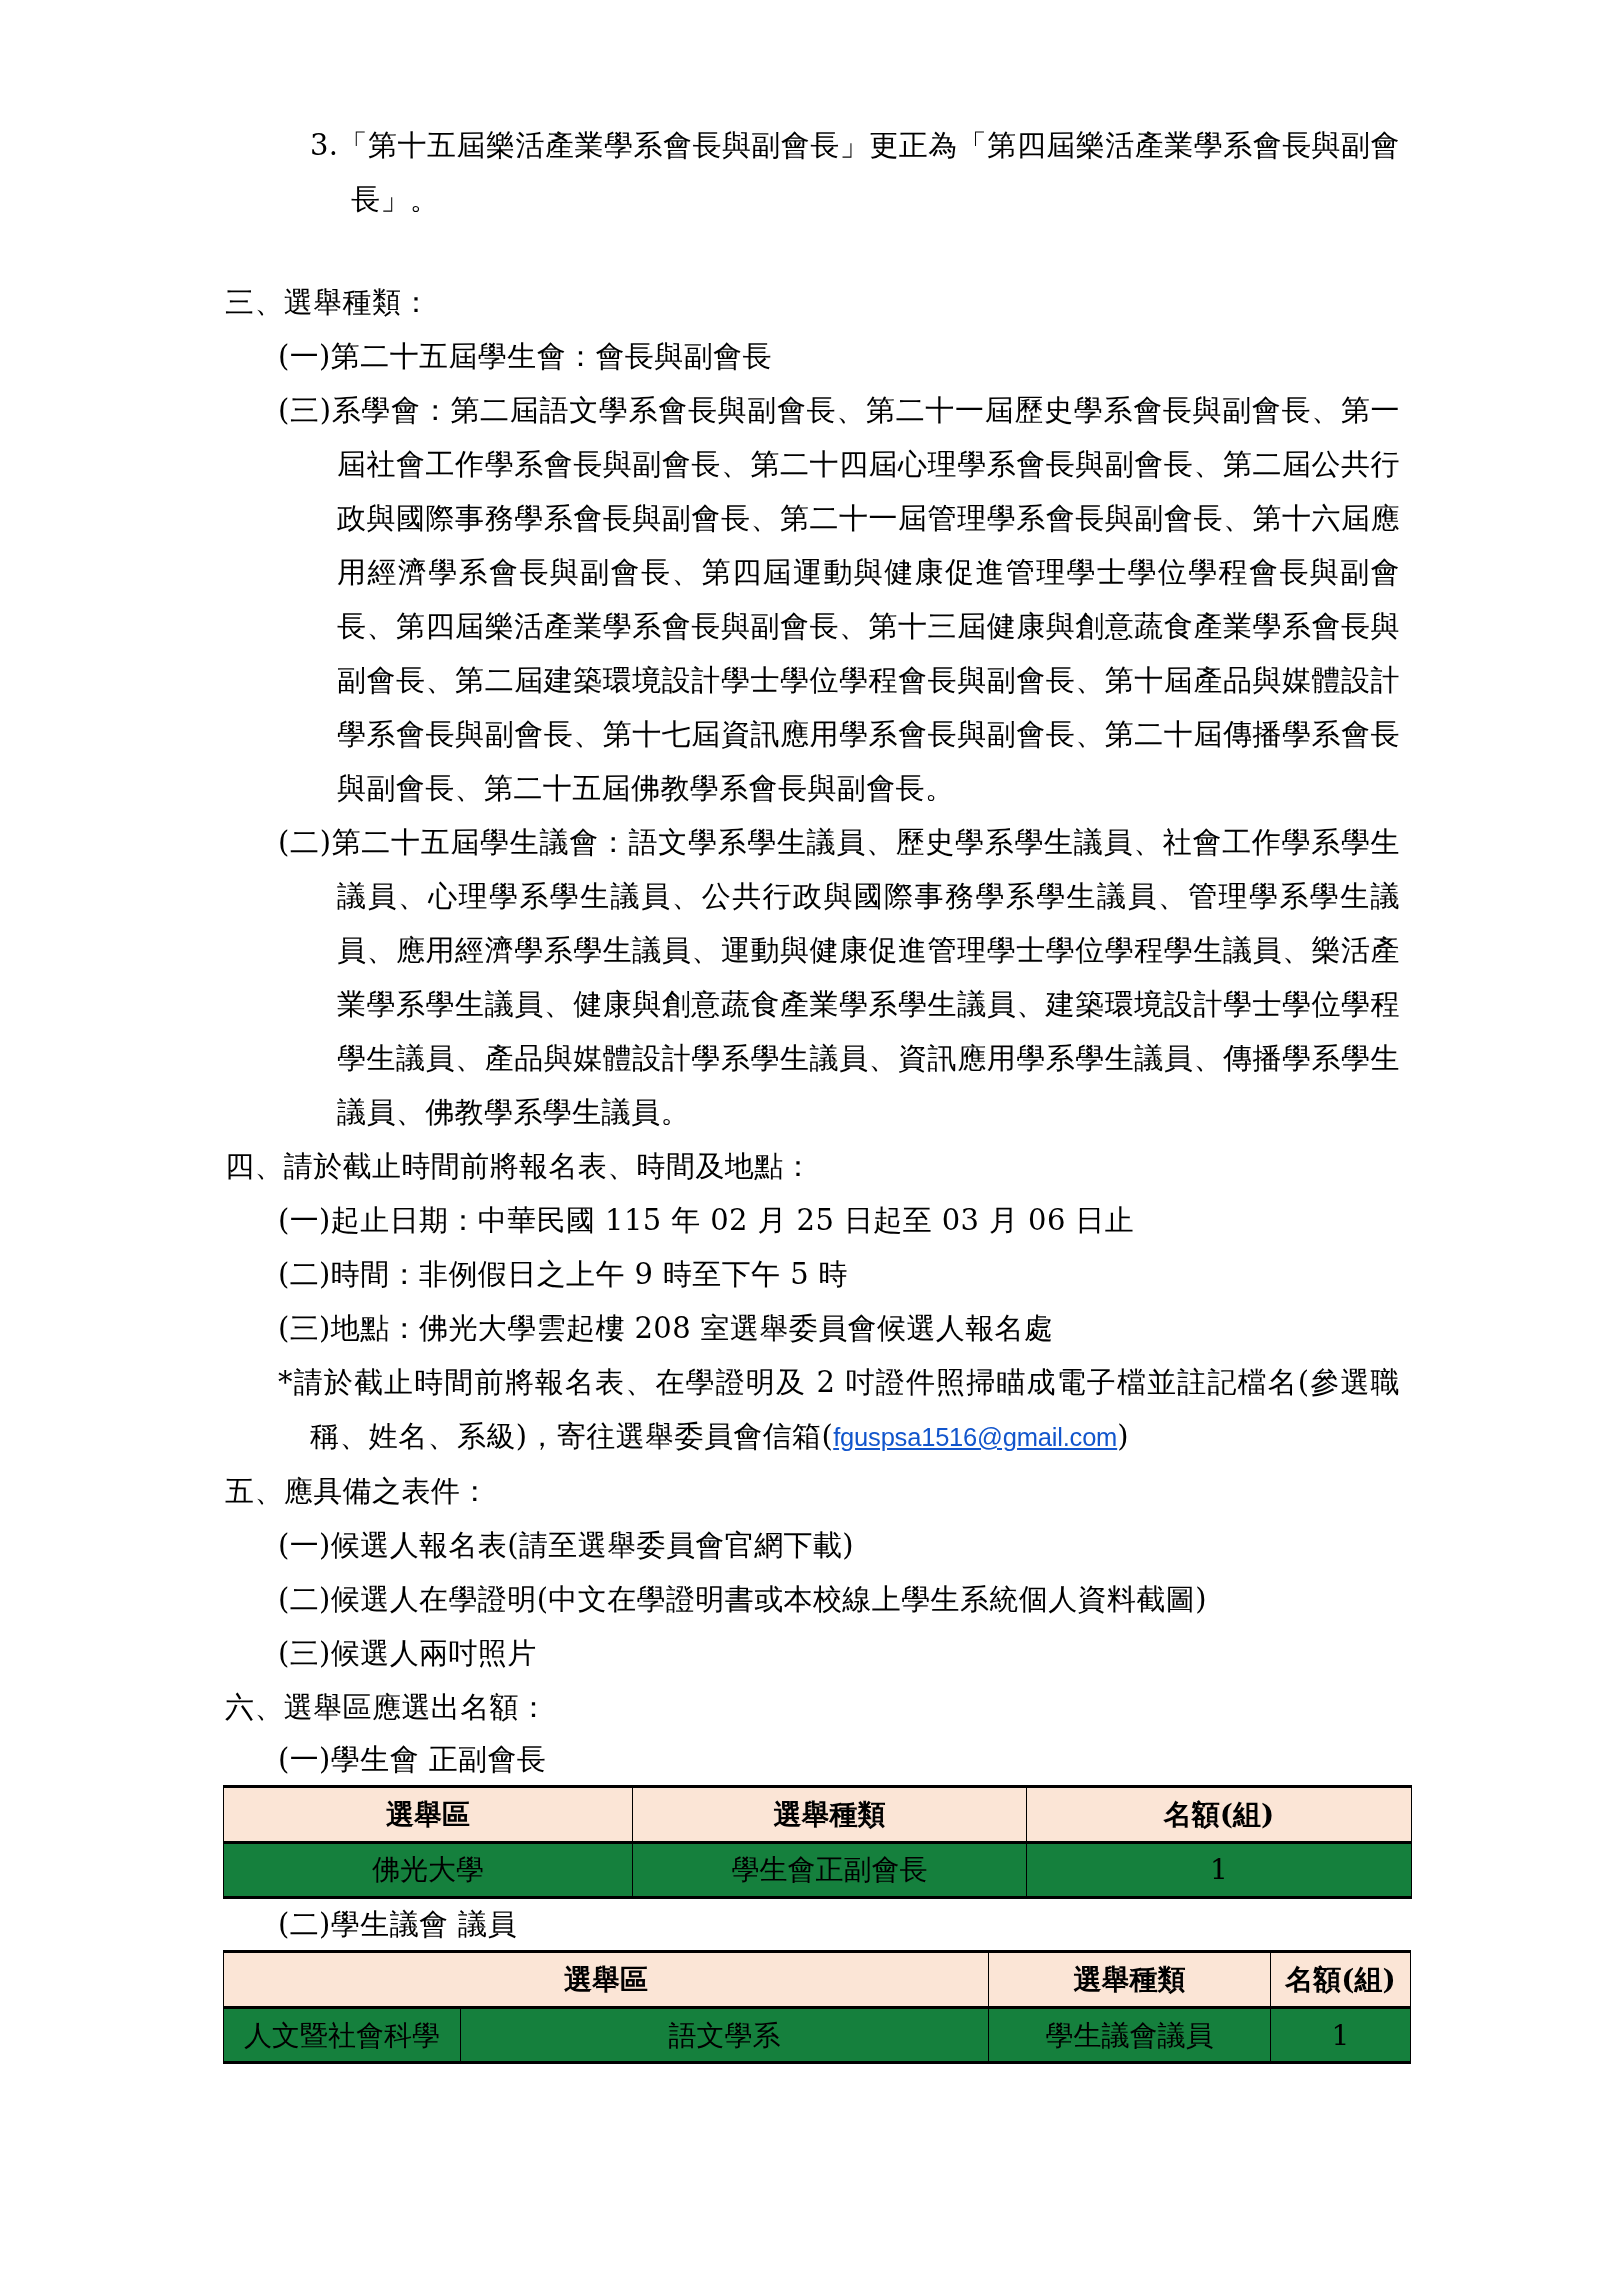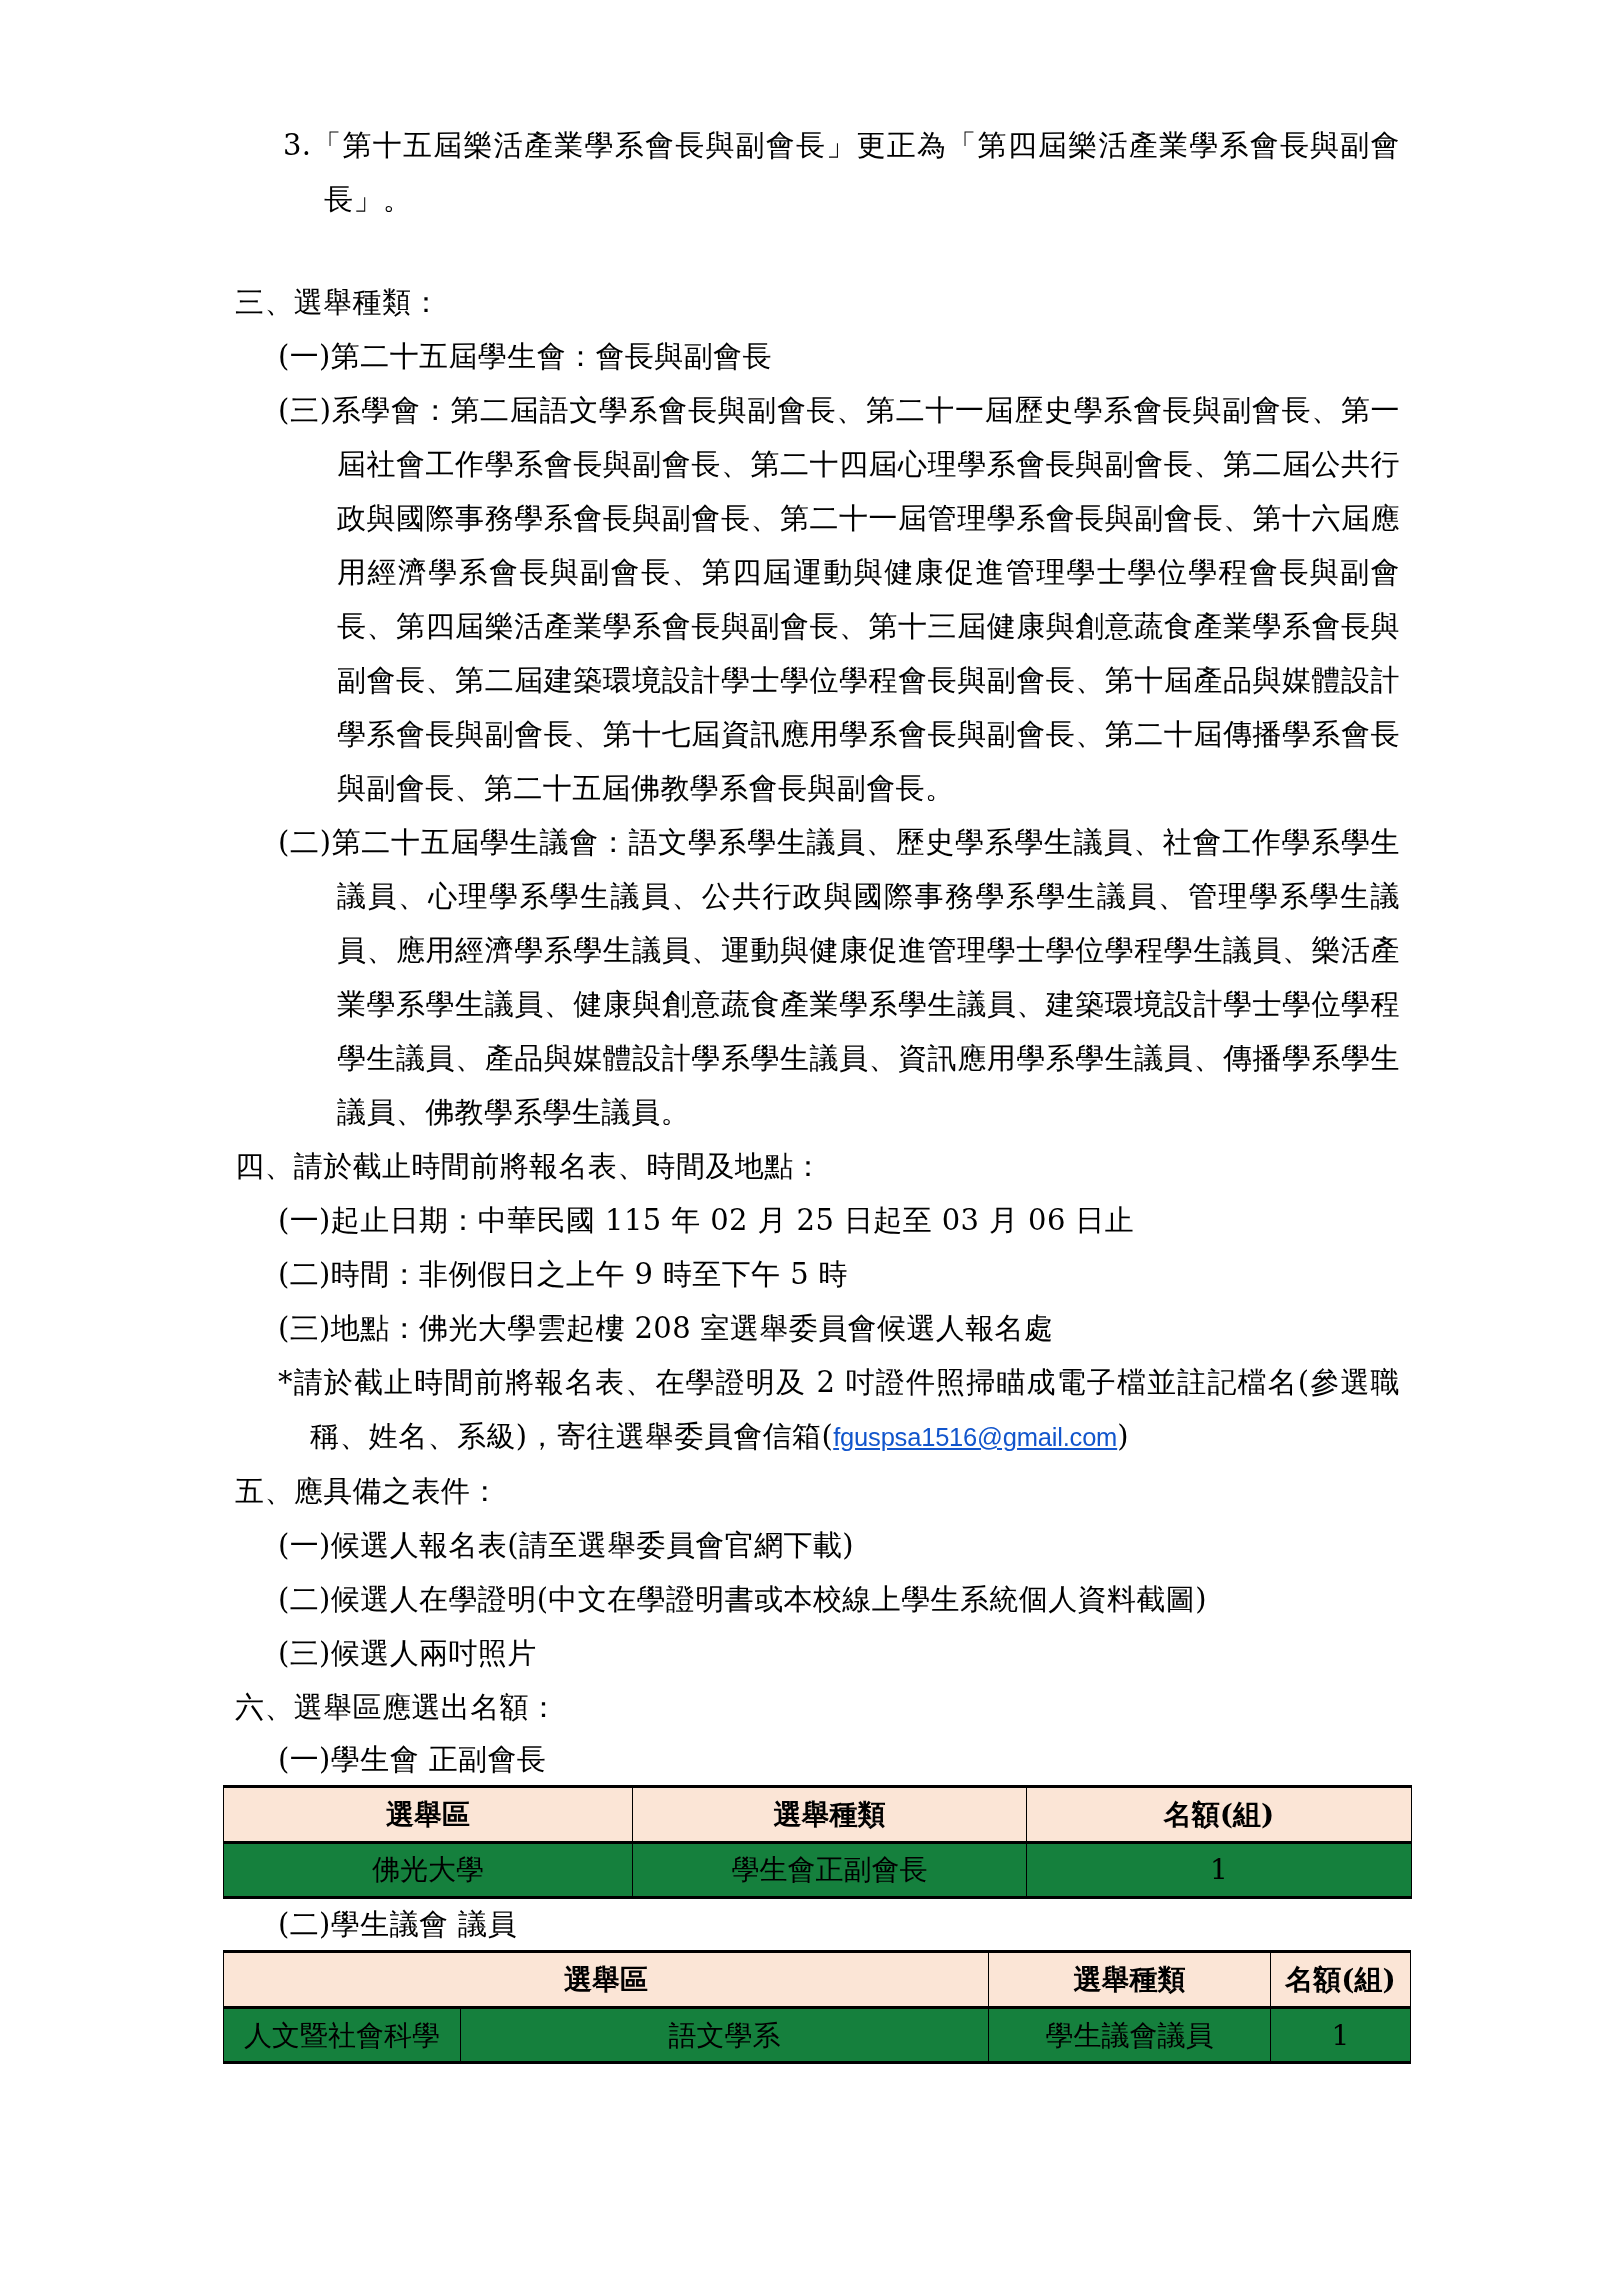--- a/index.html
+++ b/index.html
@@ -30,35 +30,35 @@
     font-size: 29px;
     line-height: 54px;
     letter-spacing: 0.4px;
     text-align: justify;
     text-justify: inter-ideograph;
     margin: 0;
   }
 
   
   .lvl1 {
-    margin-left: 14px;
+    margin-left: 4px;
     text-indent: 0;
     padding-left: 0;
   }
 
   
   .lvl2 {
     margin-left: 57px;
     padding-left: 59px;
     text-indent: -59px;
   }
 
   
   .lvl3 {
-    margin-left: 62px;
+    margin-left: 89px;
     padding-left: 41px;
     text-indent: -41px;
   }
 
   
   .note {
     margin-left: 57px;
     padding-left: 32px;
     text-indent: -32px;
   }

